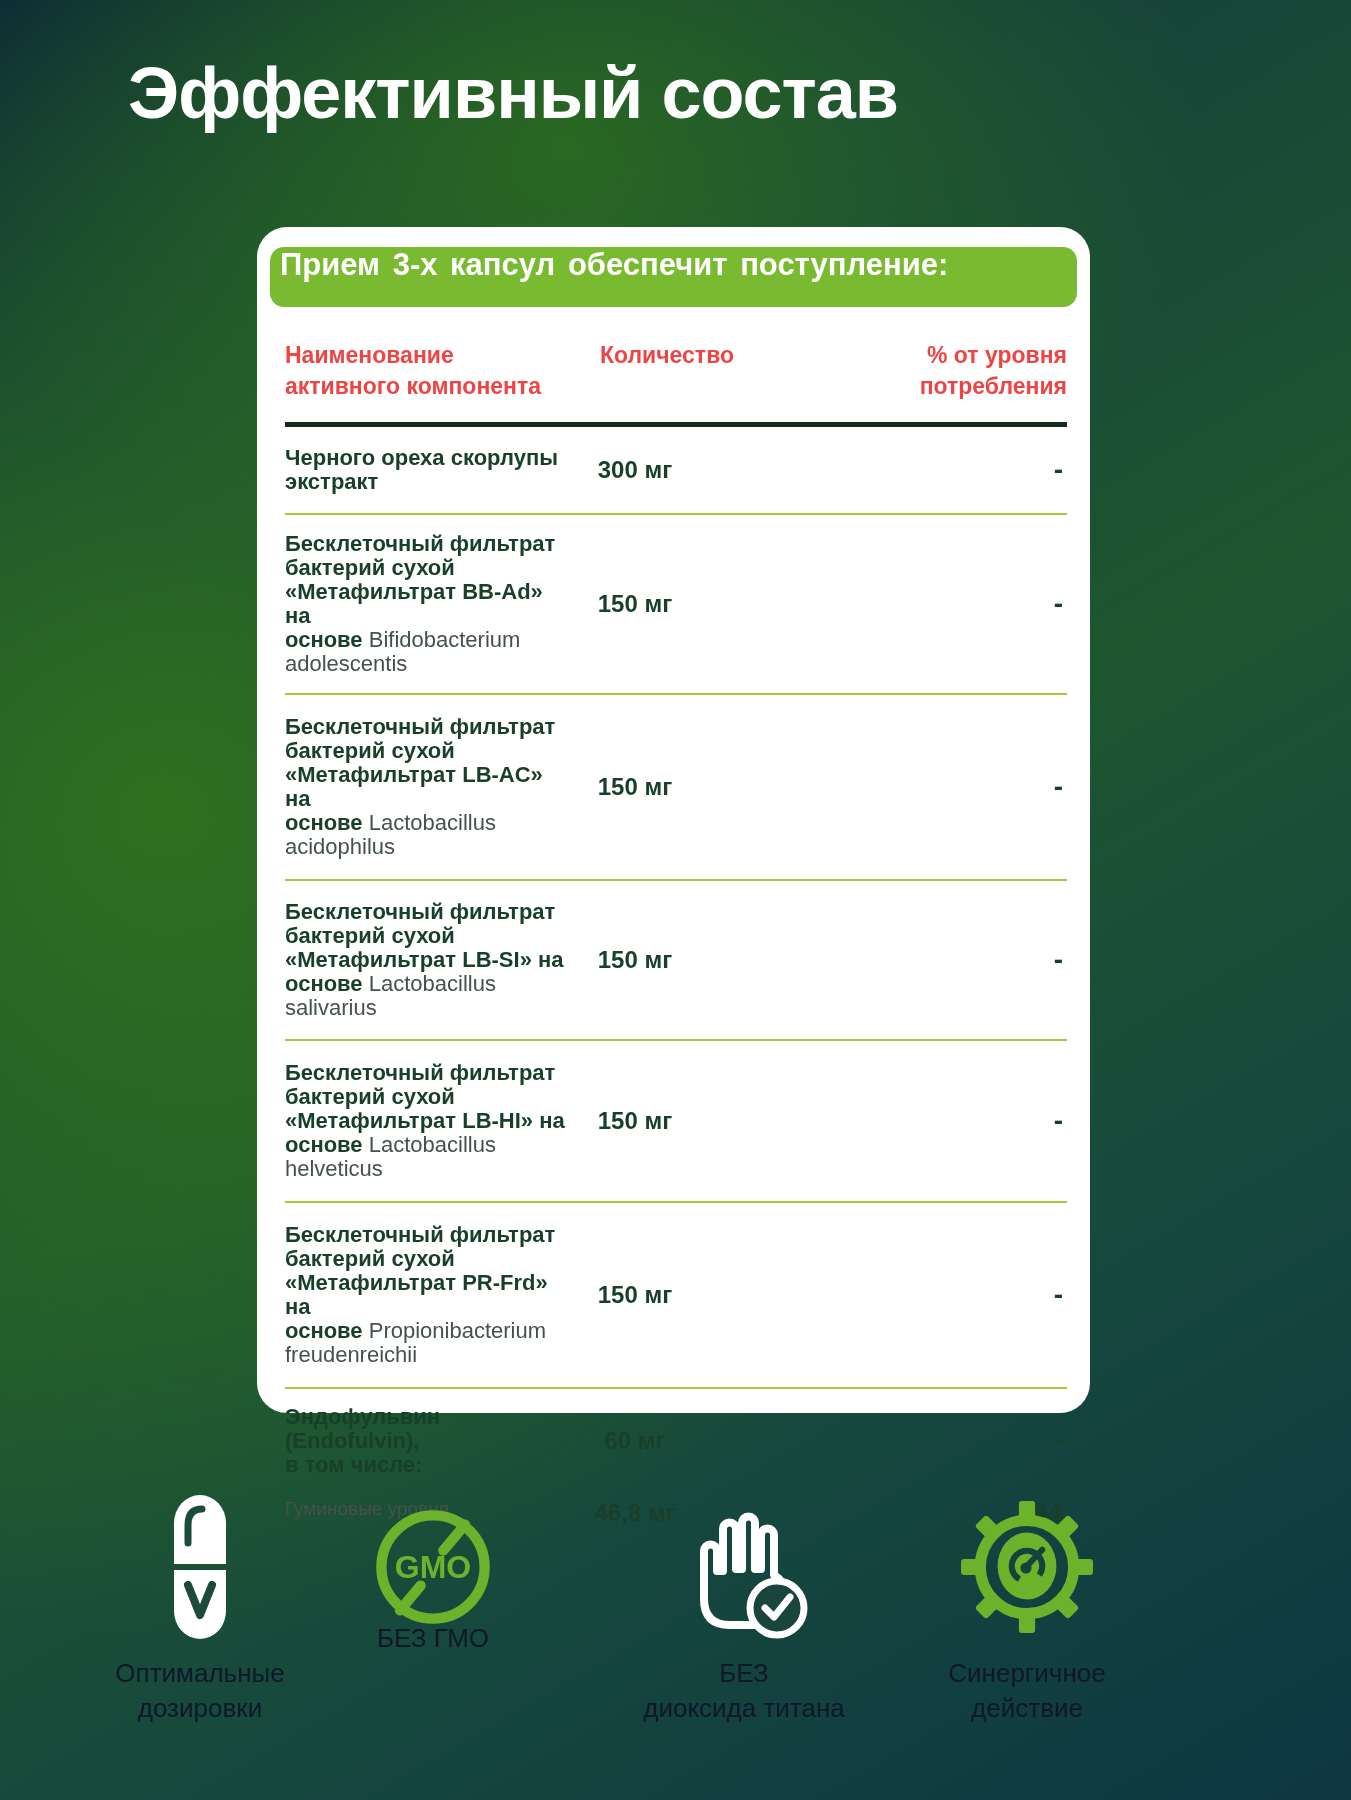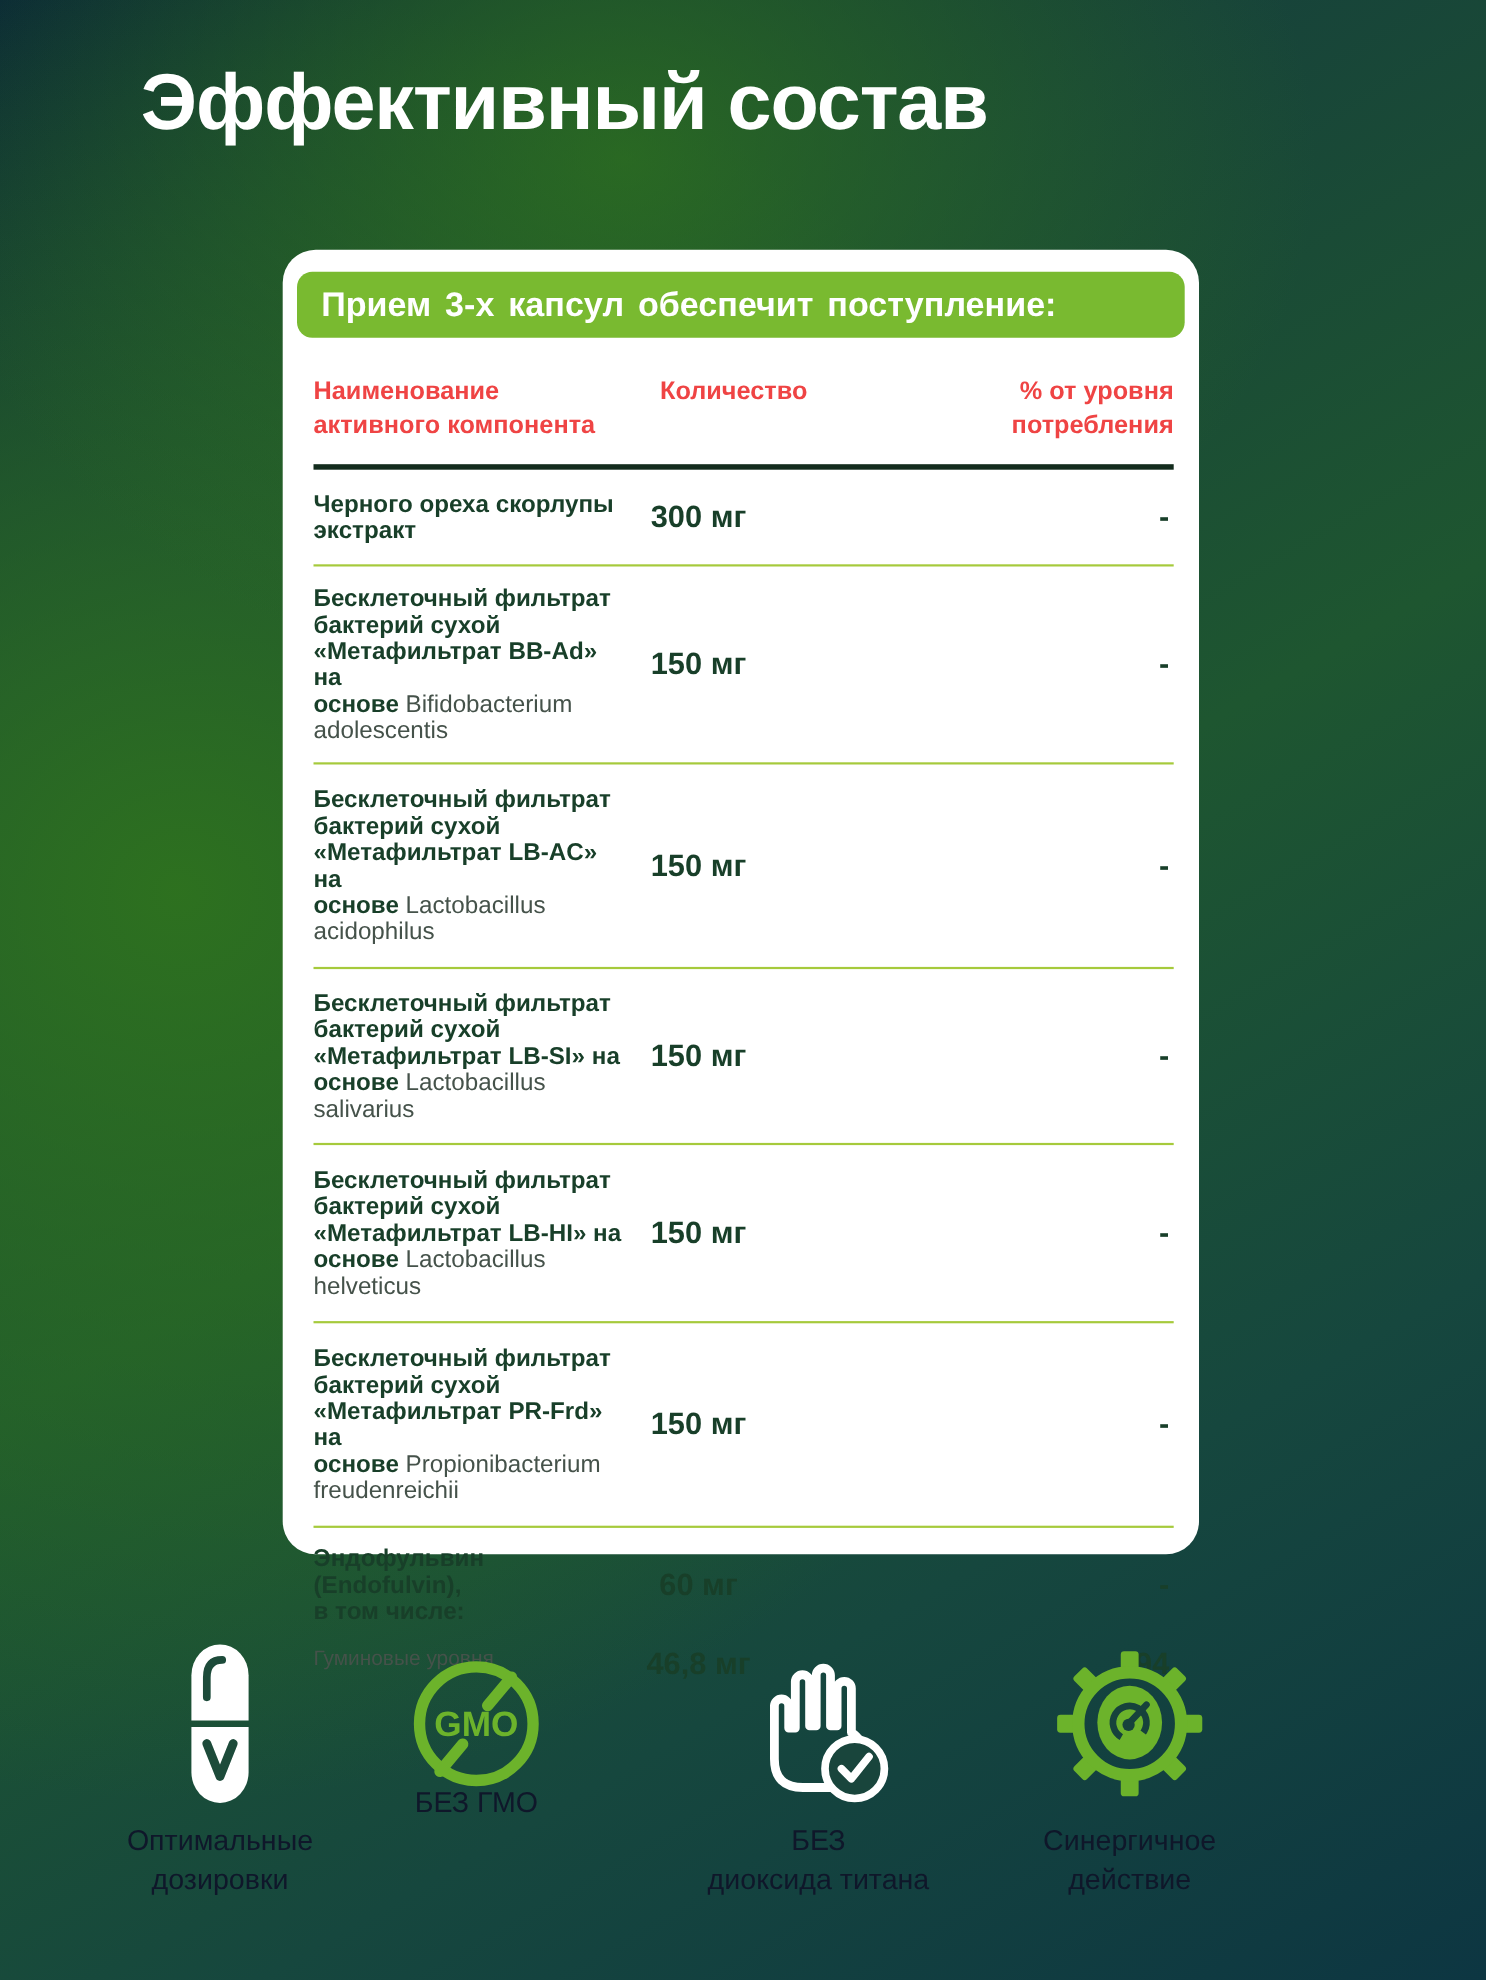--- a/index.html
+++ b/index.html
@@ -15,42 +15,42 @@
   .page-title {
     position:absolute; left:95px; top:52px;
     font-size:72px; font-weight:700; color:#ffffff; letter-spacing:-1px;margin-left:33px;
   }
   .card {
     position:absolute; left:257px; top:227px; width:833px; height:1186px;
     background:#ffffff; border-radius:30px;
   }
   .banner {
     margin:20px 13px 0 13px; height:60px; border-radius:14px;
-    background:#79ba30; display:flex; align-items:center;
-    padding-left:22px;
+    background:#79ba30; display:flex; 
+    padding-left:10px;
     color:#ffffff; font-size:31px; font-weight:700; word-spacing:4px;
   }
   .table-wrap { margin:33px 23px 0 28px; }
   .thead { display:flex; align-items:flex-start; color:#ef4444; font-size:23px; font-weight:700; line-height:31px;gap:32px; }
   .th-name   { width:280px; }
   .th-amount { width:140px; text-align:center; }
   .th-pct    { flex:1; display:flex; justify-content:flex-end; }
   .th-pct span { display:inline-block; width:175px; text-align:right; white-space:pre-line; }
   .head-rule { margin-top:20px; height:5px; background:#132c1d; }
   .trow { display:flex; align-items:stretch; border-bottom:2px solid #a6ca3c; }
   .trow.no-border { border-bottom:none; }
   .trow .nm {
     width:280px; white-space:pre-line;
     font-size:22px; line-height:24px; color:#183f29; font-weight:700;
   }
   .trow .nm .lat { font-weight:400; color:#45524a; }
   .trow.sub .nm { font-weight:400; color:#3f4c44; font-size:19px; }
   .trow .amt {
     width:140px; display:flex; align-items:center; justify-content:center;
-    font-size:28px; font-weight:700; color:#183f29;
+    font-size:24px; font-weight:700; color:#183f29;
   }
   .trow .pct {
     flex:1; display:flex; align-items:center; justify-content:flex-end;
     padding-right:4px; font-size:28px; font-weight:700; color:#183f29;
   }
   .r1 { padding:19px 0; }
   .r2 { padding:17px 0; }
   .r3 { padding:20px 0; }
   .r4 { padding:19px 0; }
   .r5 { padding:20px 0; }

